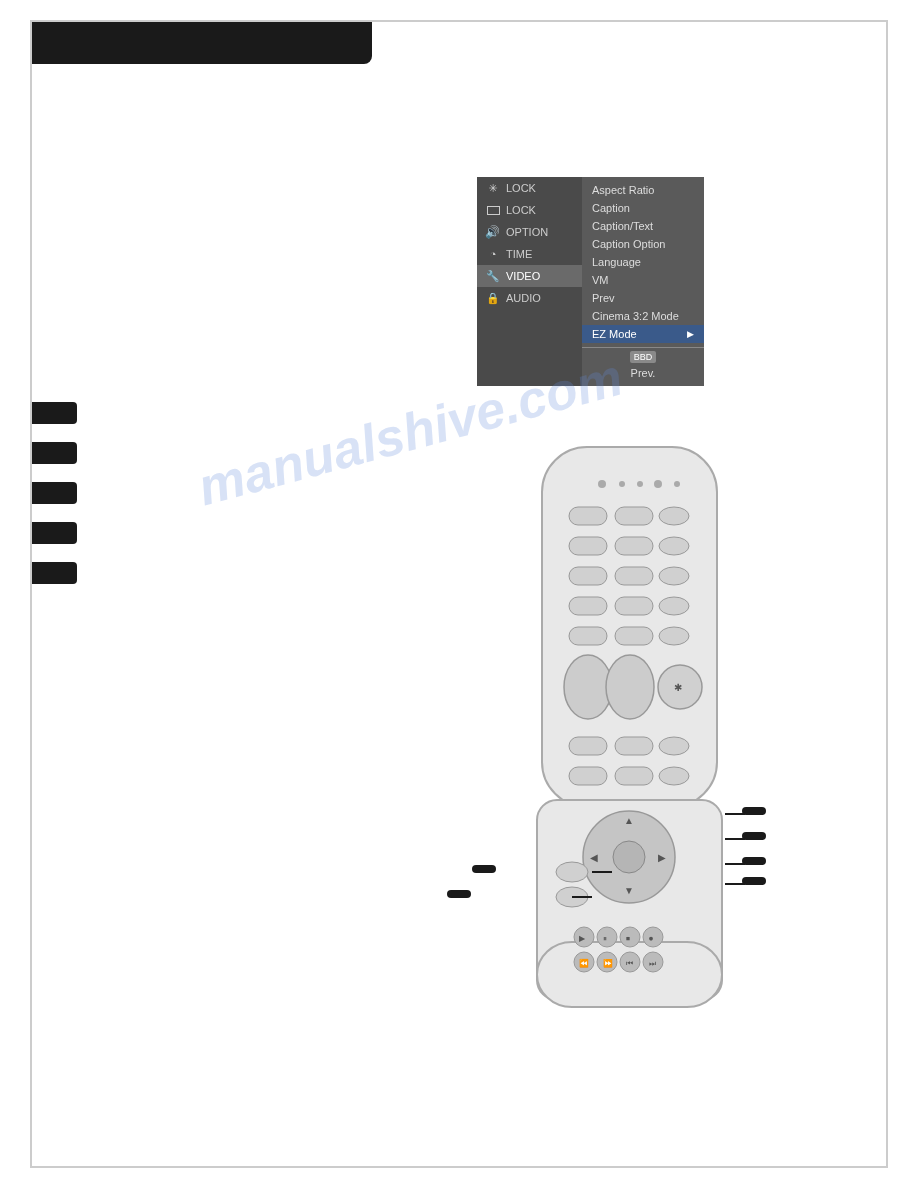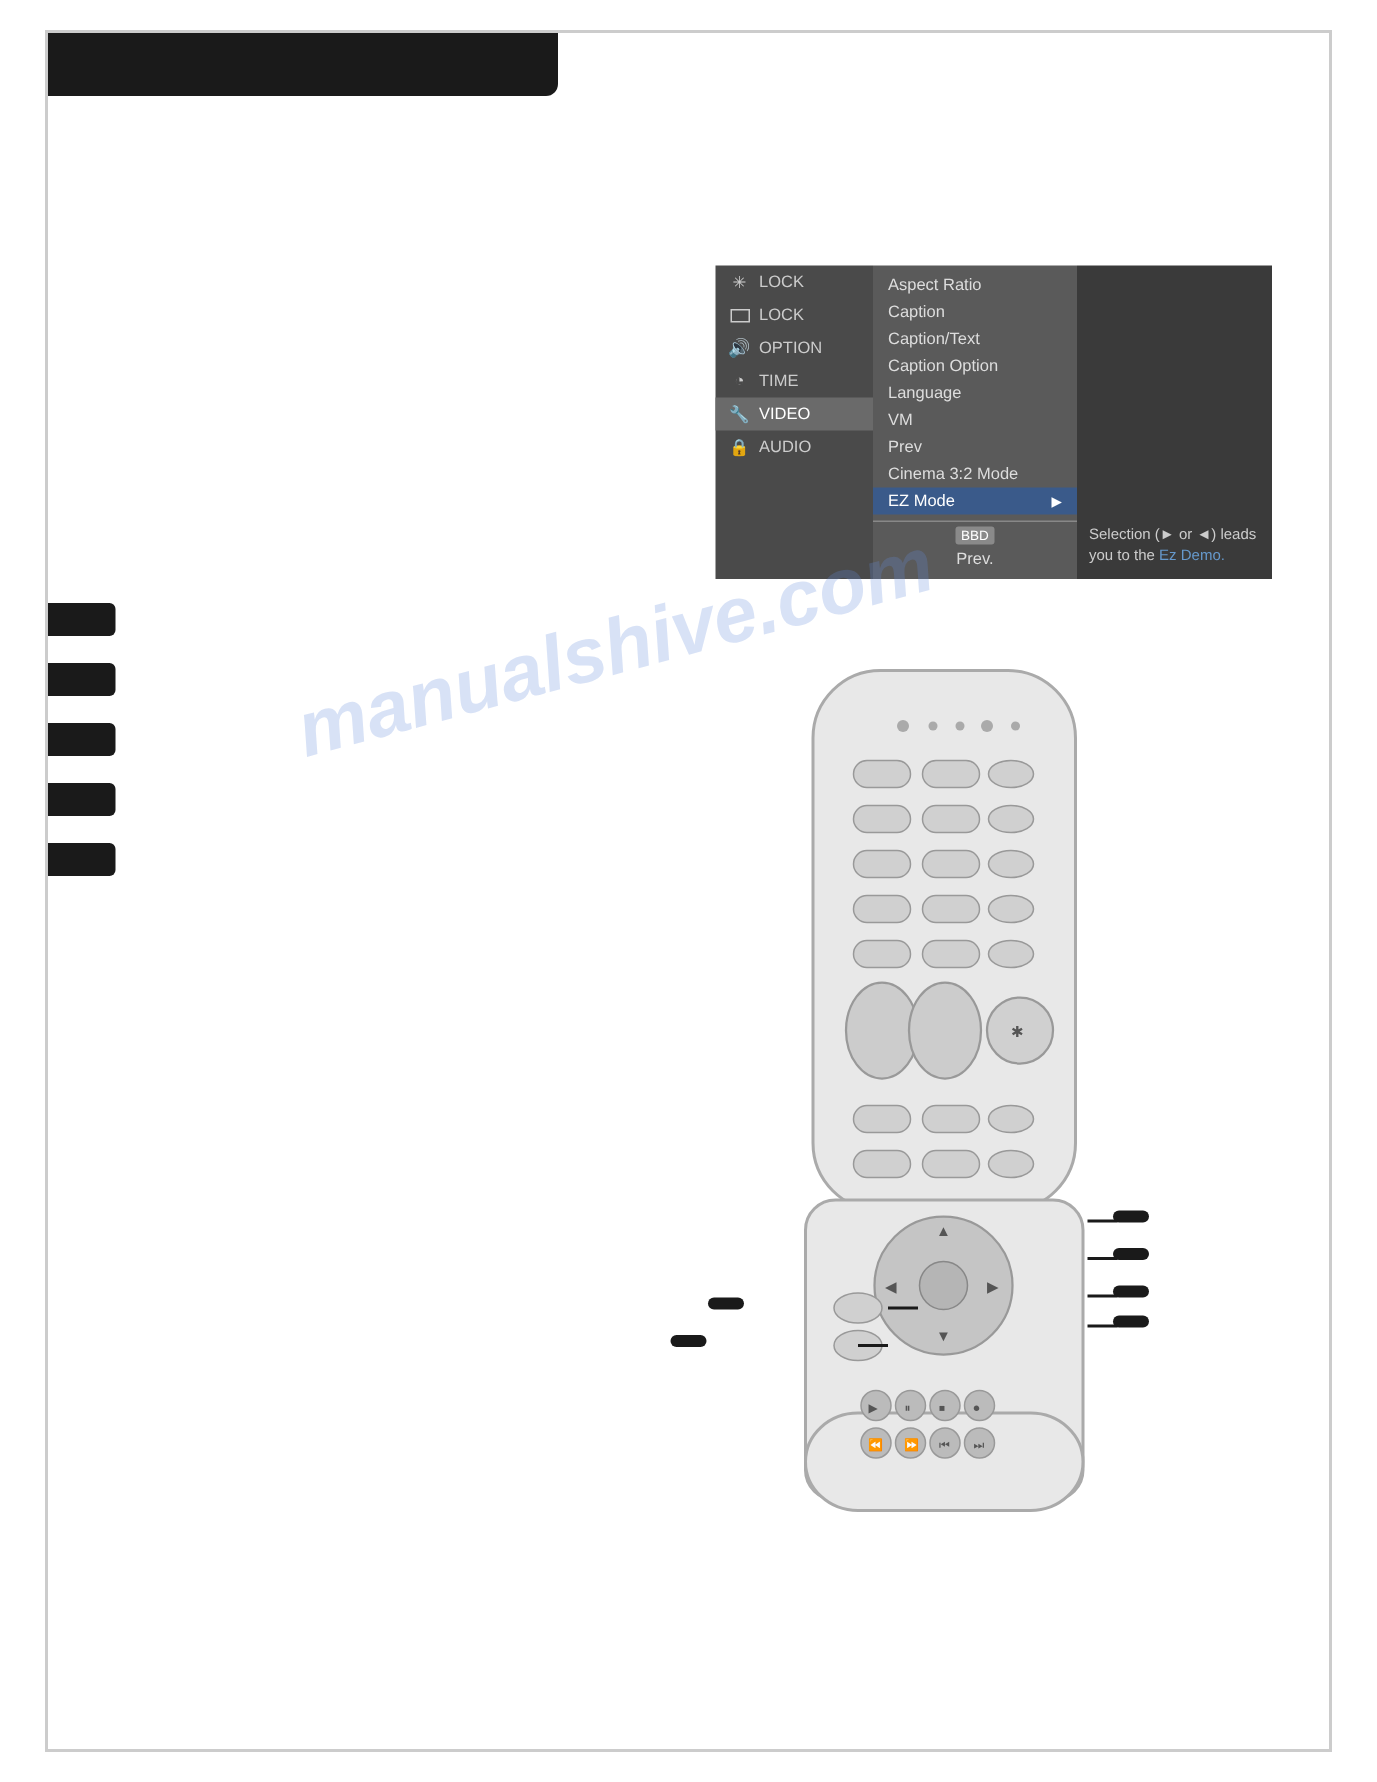--- a/index.html
+++ b/index.html
@@ -102,21 +102,21 @@
       width: 16px;
       height: 14px;
       display: flex;
       align-items: center;
       justify-content: center;
       flex-shrink: 0;
     }
 
     .menu-center-panel {
       background: #5a5a5a;
-      width: 136px;
+      width: 122px;
       display: flex;
       flex-direction: column;
       padding: 4px 0;
     }
 
     .menu-center-item {
       padding: 3px 10px;
       color: #ddd;
       font-size: 11px;
       white-space: nowrap;
@@ -232,25 +232,20 @@
       <div class="menu-center-item highlighted">
         <span>EZ Mode</span>
         <span style="font-size:9px;">▶</span>
       </div>
       <div class="menu-center-item prev-bar">
         <span class="prev-indicator">BBD</span>
         <span>Prev.</span>
       </div>
     </div>
 
-    <div class="menu-right-panel">
-      <div class="menu-right-text">
-        Selection (► or ◄) leads you to the <span class="highlight">Ez Demo.</span>
-      </div>
-    </div>
   </div>
 
   <div style="position:absolute; top:420px; left:490px;">
     <svg width="220" height="570" viewBox="0 0 220 570" fill="none" xmlns="http://www.w3.org/2000/svg">
 
       <rect x="20" y="5" width="175" height="360" rx="45" ry="45" fill="#e8e8e8" stroke="#aaa" stroke-width="2"></rect>
 
       <circle cx="80" cy="42" r="4" fill="#aaa"></circle>
       <circle cx="100" cy="42" r="3" fill="#aaa"></circle>
       <circle cx="118" cy="42" r="3" fill="#aaa"></circle>

